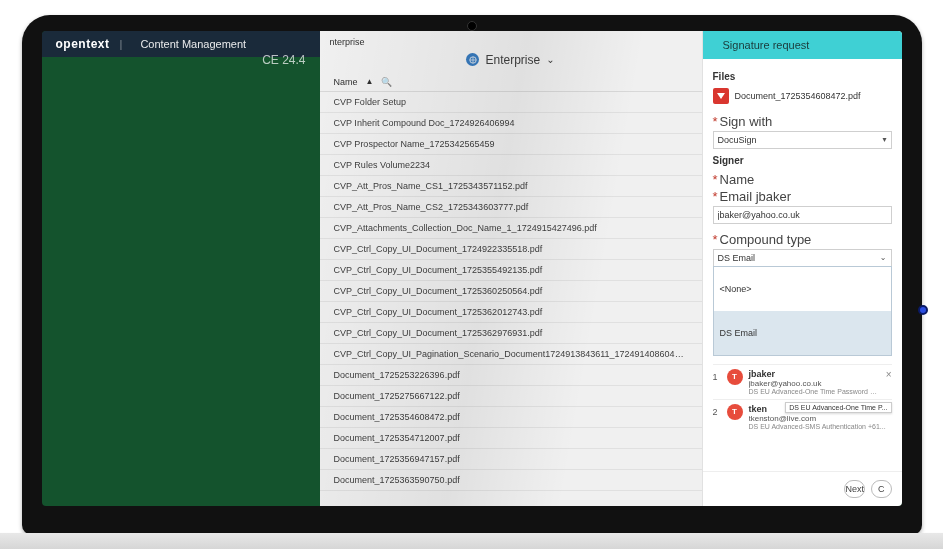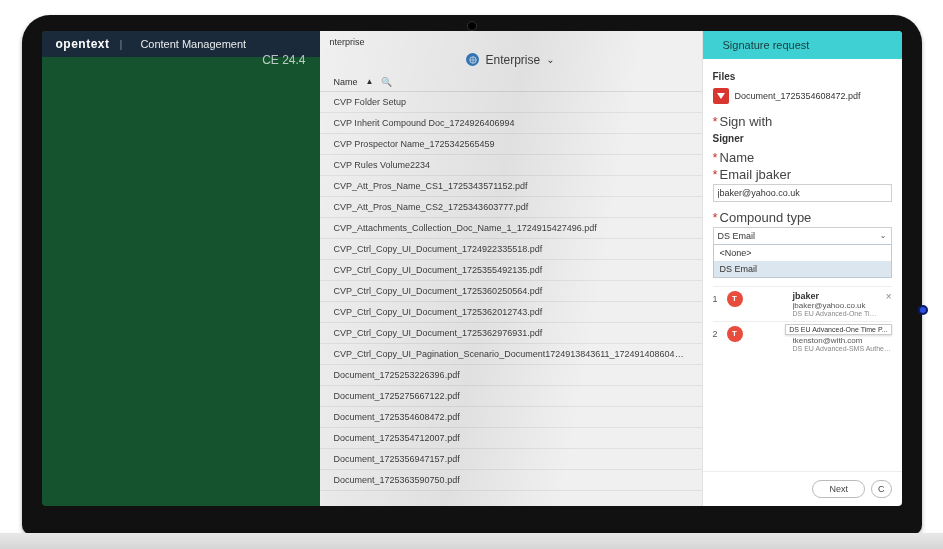--- a/index.html
+++ b/index.html
@@ -43,36 +43,36 @@
 .pdf-icon::after { content:''; width:0; height:0; border-left:4px solid transparent; border-right:4px solid transparent; border-top:6px solid #fff;}
 
 .req { font-size:13px; color:#444; margin:2px 0;}
 .req::before { content:'*'; color:#c0392b; margin-right:2px;}
 .field, .select { width:100%; border:1px solid #cfcfcf; padding:3px 4px; font-size:9px; color:#333; background:#fff; height:18px;}
 .select { display:flex; justify-content:space-between; align-items:center;}
 .select .caret { font-size:8px; color:#555;}
 .mb3 { margin-bottom:6px;}
 
 .dropdown { border:1px solid #b9c9d6; background:#fff; margin-top:-1px; }
-.dropdown .opt { padding:3px 6px; font-size:9px;}
+.dropdown .opt { padding:17px 6px; font-size:9px;}
 .dropdown .opt.sel { background:#dbe6ee;}
 
 .signers { margin-top:8px;}
 .signer { display:flex; align-items:flex-start; gap:6px; padding:4px 0; border-top:1px solid #eee; position:relative;}
 .sign-num { font-size:9px; color:#555; width:8px; padding-top:3px;}
 .sign-av { width:16px; height:16px; background:#e74c3c; border-radius:50%; color:#fff; display:flex; align-items:center; justify-content:center; font-size:8px; font-weight:600; flex-shrink:0;}
-.sign-info { flex:1; min-width:0;margin-left:44px;}
+.sign-info { flex:1; min-width:0;}
 .s-name { font-size:9px; color:#333; font-weight:600;}
 .s-email { font-size:8px; color:#555; white-space:nowrap; overflow:hidden; text-overflow:ellipsis;}
 .s-meta { font-size:7px; color:#888; white-space:nowrap; overflow:hidden; text-overflow:ellipsis;}
 .sx { font-size:10px; color:#888; cursor:pointer;}
 .tooltip { position:absolute; right:0; top:2px; background:#fff; border:1px solid #ccc; font-size:7px; padding:1px 3px; white-space:nowrap; box-shadow:0 1px 2px rgba(0,0,0,.15);}
 
 .panel-foot { padding:8px 10px; display:flex; justify-content:flex-end; gap:6px; border-top:1px solid #eee;}
-.btn { border:1px solid #bbb; background:#fff; border-radius:10px; padding:3px 16px; font-size:9px; color:#444; cursor:pointer;}
+.btn { border:1px solid #bbb; background:#fff; border-radius:10px; padding:3px 0; font-size:9px; color:#444; cursor:pointer;}
 </style>
 </head>
 <body>
 
 <div class="laptop">
   <div class="bezel-dot"></div>
   <div class="side-dot"></div>
   <div class="screen">
 
     <div class="topbar">
@@ -129,20 +129,24 @@
         <div class="panel-head">Signature request</div>
         <div class="panel-body">
 
           <div class="sec-title">Files</div>
           <div class="file-row">
             <span class="pdf-icon"></span>
             <span>Document_1725354608472.pdf</span>
           </div>
 
           <div class="req">Sign with</div>
+          <div class="select mb3">
+            <span>DocuSign</span>
+            <span class="caret">▾</span>
+          </div>
 
           <div class="sec-title">Signer</div>
 
           <div class="req">Name</div>
 
           <div class="req">Email jbaker</div>
           <input class="field mb3" value="jbaker@yahoo.co.uk" style="">
 
           <div class="req">Compound type</div>
           <div class="select">
@@ -163,21 +167,21 @@
                   <div class="s-email">jbaker@yahoo.co.uk</div>
                   <div class="s-meta">DS EU Advanced-One Time Password +111</div>
                 </div>
                 <div class="sx">×</div>
               </div>
               <div class="signer">
                 <div class="sign-num">2</div>
                 <div class="sign-av">T</div>
                 <div class="sign-info">
                   <div class="s-name">tken</div>
-                  <div class="s-email">tkenston@with.com</div>
+                  <div class="s-email">tkenston@live.com</div>
                   <div class="s-meta">DS EU Advanced-SMS Authentication +61...</div>
                 </div>
                 <div class="tooltip">DS EU Advanced-One Time P...</div>
               </div>
             </div>
         </div>
         <div class="panel-foot">
           <button class="btn">Next</button>
           <button class="btn" style="padding:3px 6px;">C</button>
         </div>

